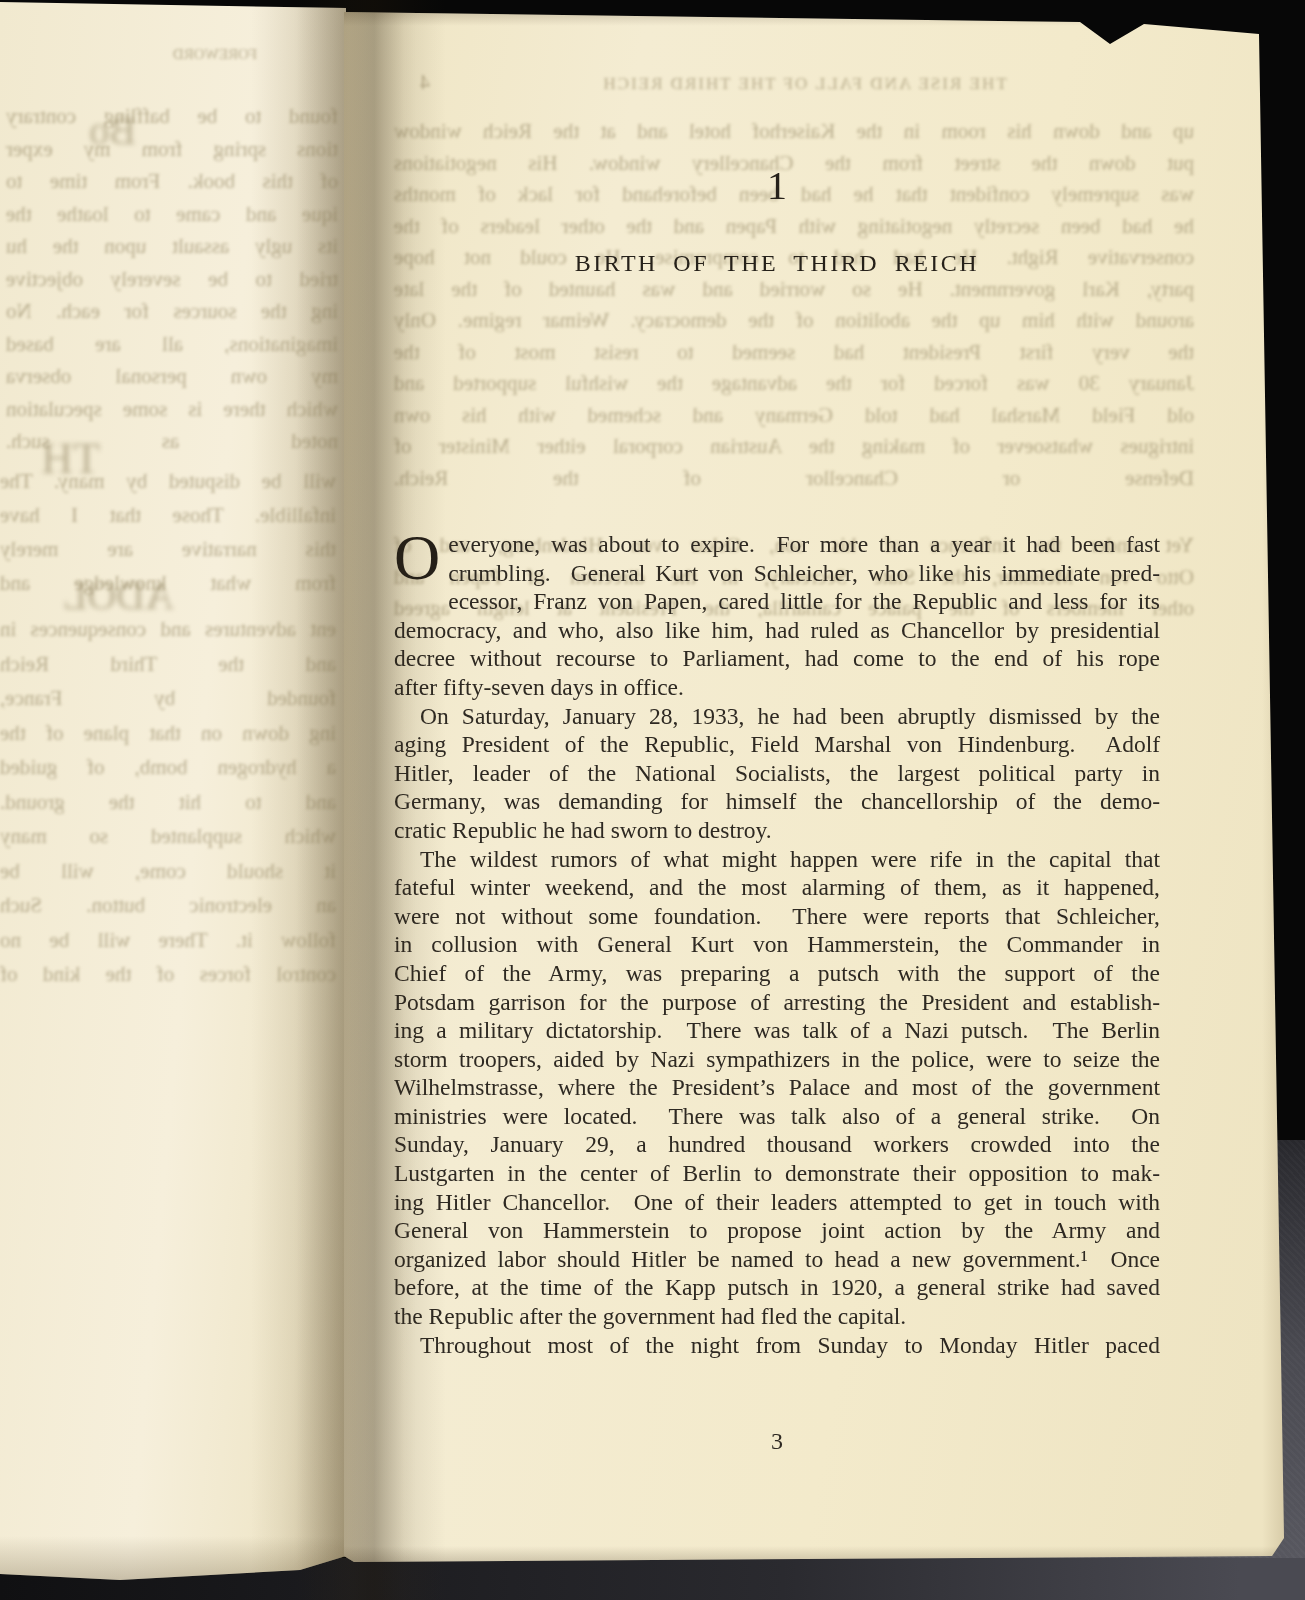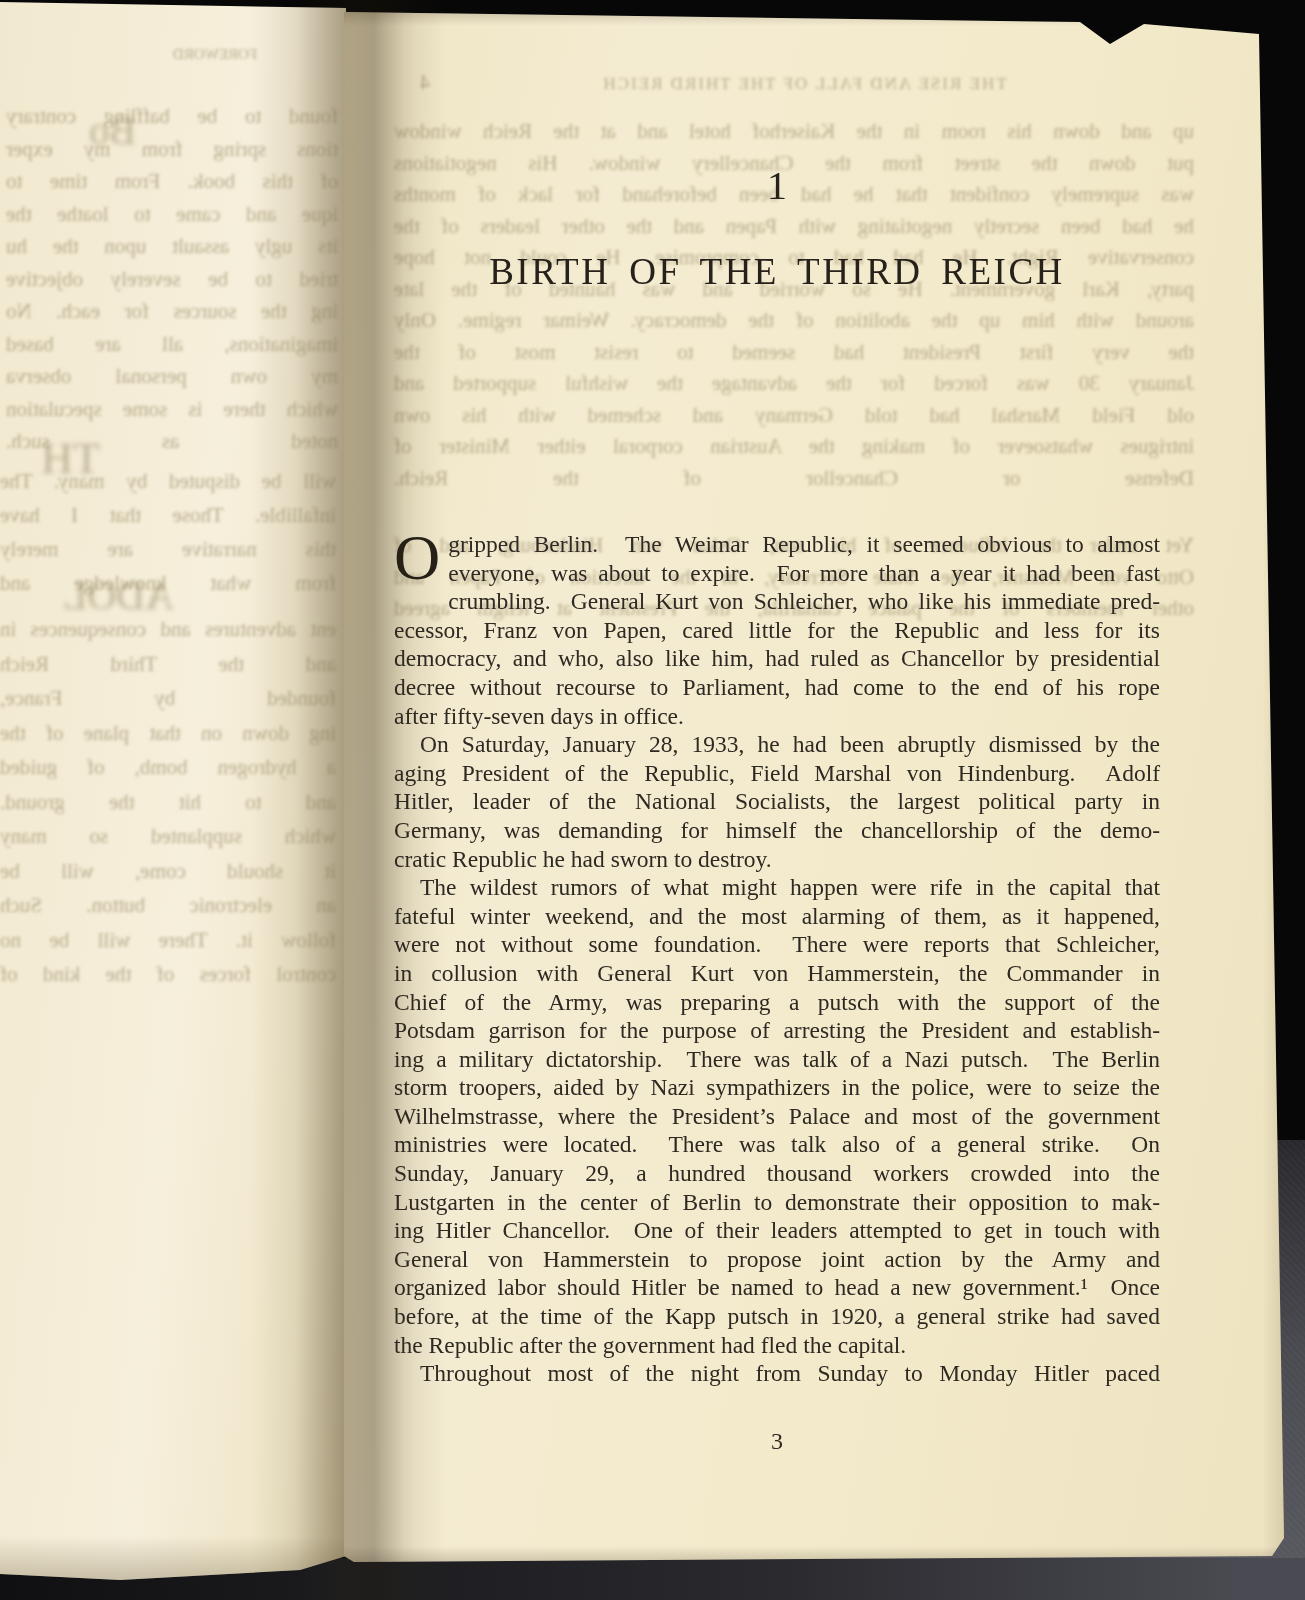--- a/index.html
+++ b/index.html
@@ -49,21 +49,21 @@
     background:linear-gradient(to right,rgba(60,45,20,0) 0%,rgba(55,42,18,0.16) 35%,rgba(38,28,10,0.28) 52%,rgba(55,42,18,0.10) 72%,rgba(60,45,20,0) 100%);
   }
   
   .content{position:absolute;left:0;top:0;right:0;bottom:0;z-index:3;color:#2e2922;}
   .chapter-number{
     position:absolute;left:50px;top:152px;width:766px;text-align:center;
     font-size:40px;color:#26211a;
   }
   .chapter-title{
     position:absolute;left:50px;top:240px;width:766px;text-align:center;
-    font-size:37px;letter-spacing:2.5px;word-spacing:7px;color:#26211a;white-space:nowrap;
+    font-size:24px;letter-spacing:2.5px;word-spacing:7px;color:#26211a;white-space:nowrap;
   }
   .body-text{
     position:absolute;left:50px;top:520px;width:766px;
     font-size:23.5px;line-height:28.6px;
   }
   .para{margin:0;}
   .line{
     text-align:justify;text-align-last:justify;white-space:pre-wrap;
   }
   .line.last{text-align-last:left;}
@@ -140,21 +140,20 @@
   <div class="shade-right"></div>
   <div class="shade-top"></div>
   <div class="shade-bottom"></div>
 
   <div class="content">
     <div class="chapter-number">1</div>
     <div class="chapter-title">BIRTH OF THE THIRD REICH</div>
     <div class="body-text">
         <div class="para">
           <span class="dropcap">O</span>
-          <div class="line">gripped Berlin.  The Weimar Republic, it seemed obvious to almost</div>
           <div class="line">everyone, was about to expire.  For more than a year it had been fast</div>
           <div class="line">crumbling.  General Kurt von Schleicher, who like his immediate pred-</div>
           <div class="line">ecessor, Franz von Papen, cared little for the Republic and less for its</div>
           <div class="line">democracy, and who, also like him, had ruled as Chancellor by presidential</div>
           <div class="line">decree without recourse to Parliament, had come to the end of his rope</div>
           <div class="line last">after fifty-seven days in office.</div>
         </div>
         <div class="para">
           <div class="line indent">On Saturday, January 28, 1933, he had been abruptly dismissed by the</div>
           <div class="line">aging President of the Republic, Field Marshal von Hindenburg.  Adolf</div>

